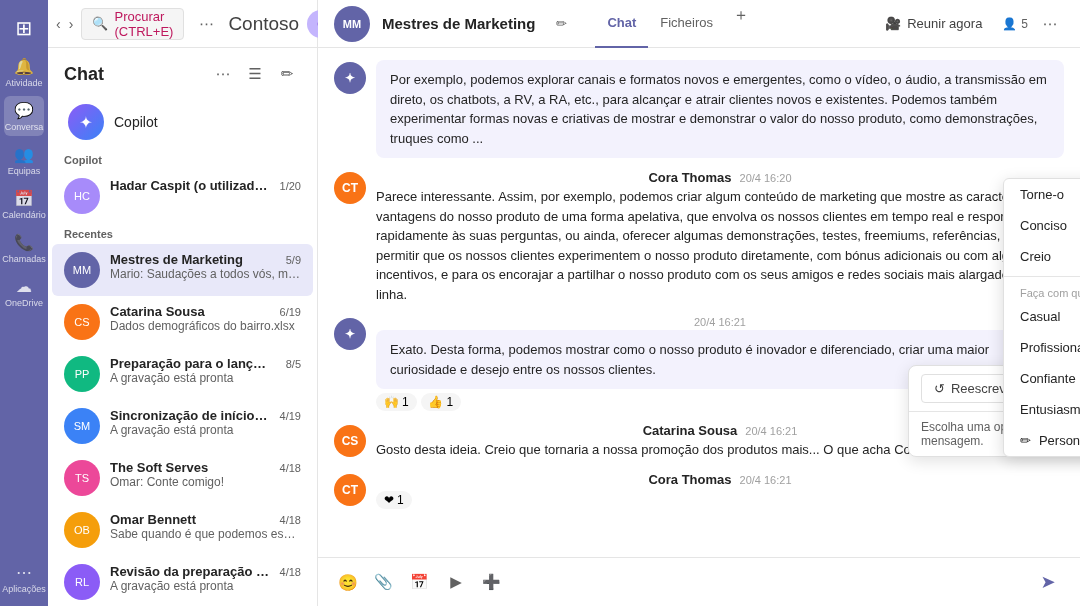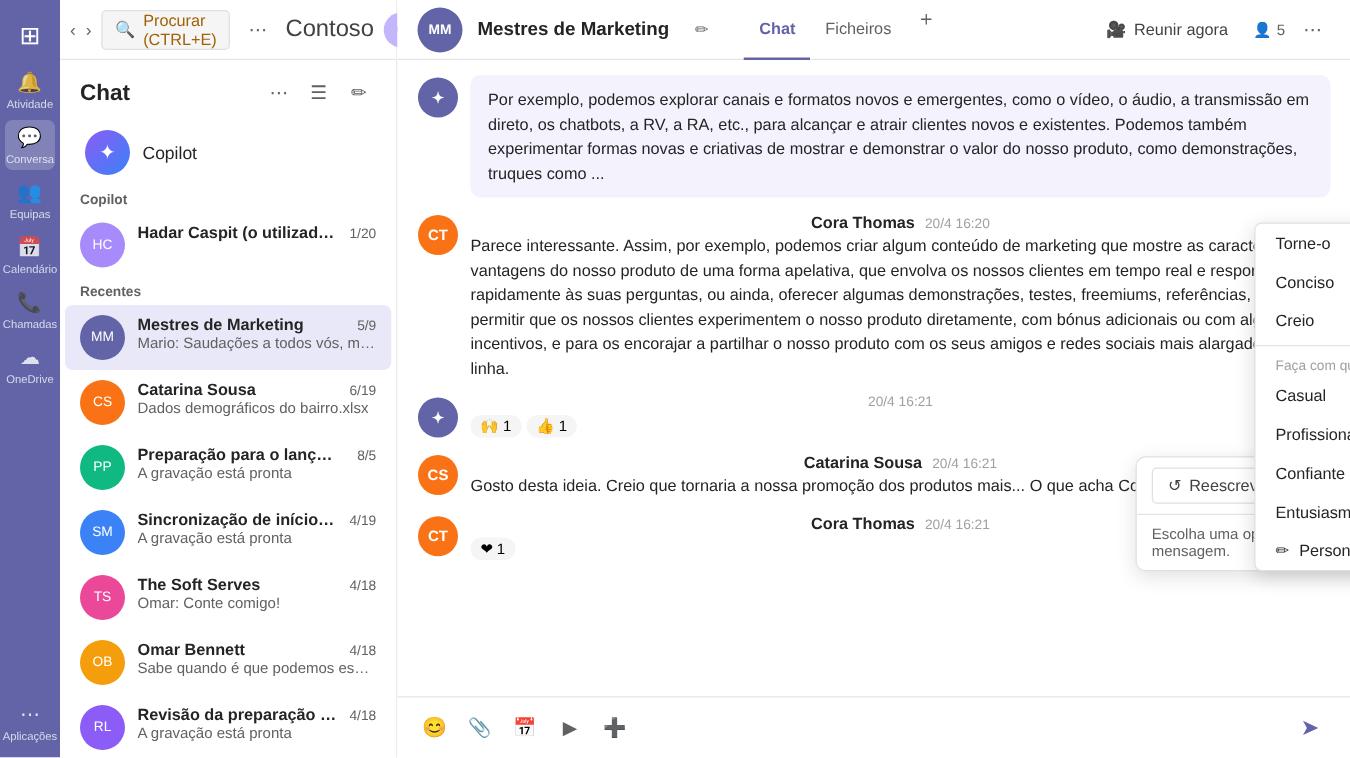--- a/index.html
+++ b/index.html
@@ -410,21 +410,21 @@
   </div>
 </div>
 
 <div class="sidebar">
 
   <div class="top-bar">
     <button class="nav-btn">‹</button>
     <button class="nav-btn">›</button>
     <div class="search-bar">
       <span style="color:#a0a0a0;">🔍</span>
-      <span style="color:#a16207;">Procurar (CTRL+E)</span>
+      <span style="color:#be185d;">Procurar (CTRL+E)</span>
     </div>
     <div class="top-bar-right">
       <button class="top-icon-btn">⋯</button>
       <span class="tenant-name">Contoso</span>
       <div class="user-avatar-sm">C</div>
       <div class="window-controls">
         <button class="wc-btn">—</button>
         <button class="wc-btn">☐</button>
         <button class="wc-btn close">✕</button>
       </div>
@@ -580,20 +580,23 @@
           Parece interessante. Assim, por exemplo, podemos criar algum conteúdo de marketing que mostre as características e vantagens do nosso produto de uma forma apelativa, que envolva os nossos clientes em tempo real e responder rapidamente às suas perguntas, ou ainda, oferecer algumas demonstrações, testes, freemiums, referências, etc., para permitir que os nossos clientes experimentem o nosso produto diretamente, com bónus adicionais ou com alguns incentivos, e para os encorajar a partilhar o nosso produto com os seus amigos e redes sociais mais alargados em linha.
         </div>
       </div>
     </div>
 
     <div class="msg-group">
       <div class="msg-avatar" style="background:#6264a7;">✦</div>
       <div class="msg-body">
         <div class="msg-meta">
           <span class="msg-time">20/4 16:21</span>
+        </div>
+        <div class="ai-bubble">
+          Exato. Desta forma, podemos mostrar como o nosso produto é inovador e diferenciado, criar uma maior curiosidade e desejo entre os nossos clientes.
         </div>
         <div class="msg-reactions">
           <div class="reaction">🙌 <span>1</span></div>
           <div class="reaction">👍 <span>1</span></div>
         </div>
       </div>
     </div>
 
     <div class="msg-group">
       <div class="msg-avatar" style="background:#f97316;">CS</div>

